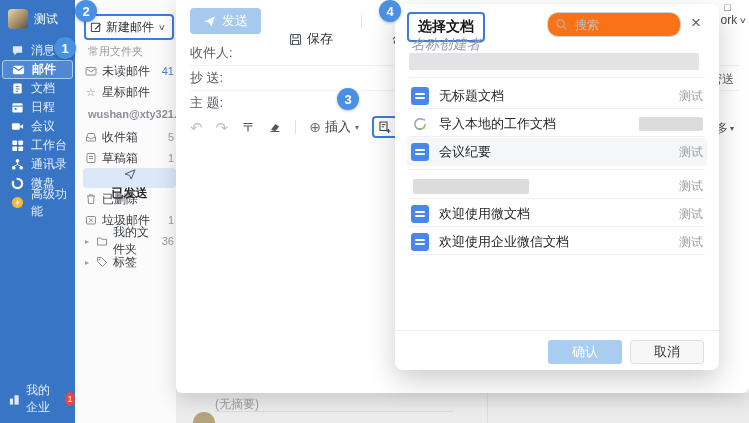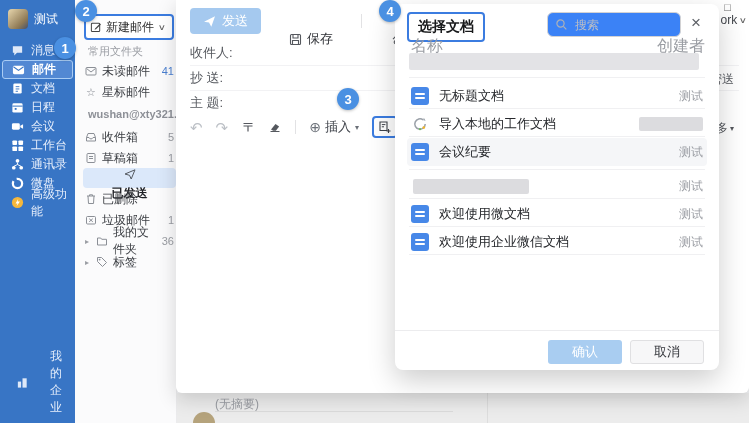--- a/index.html
+++ b/index.html
@@ -9,21 +9,21 @@
 
   
   .sidebar{position:absolute;left:0;top:0;width:75px;height:423px;background:#3875c5;z-index:2;}
   .user{display:flex;align-items:center;gap:6px;padding:9px 0 0 8px;}
   .avatar{width:20px;height:20px;border-radius:4px;background:linear-gradient(135deg,#e8d7ae,#8f7a55 70%,#44506b);flex:none;}
   .user-name{font-size:12px;color:#fff;}
   .nav{position:absolute;top:41px;left:0;right:0;}
   .nav-item{display:flex;align-items:center;gap:7px;height:19px;padding-left:9px;font-size:12px;color:#e6eefb;margin:0 2px;}
   .nav-item .ic{width:13px;height:13px;flex:none;display:flex;align-items:center;justify-content:center;}
   .nav-item.selected{background:#5288d3;border:1px solid #a9ccf4;border-radius:3px;height:17px;color:#fff;font-weight:bold;}
-  .sidebar-bottom{position:absolute;bottom:7px;left:16px;display:flex;align-items:center;gap:21px;font-size:12px;color:#e6eefb;}
+  .sidebar-bottom{position:absolute;bottom:7px;left:8px;display:flex;align-items:center;gap:5px;font-size:12px;color:#e6eefb;}
   .red-badge{width:14px;height:14px;border-radius:50%;background:#e8483f;color:#fff;font-size:9px;display:flex;align-items:center;justify-content:center;}
 
   
   .folders{position:absolute;left:75px;top:0;width:101px;height:423px;background:#fbfbfc;border-right:1px solid #ebebed;z-index:2;text-decoration:underline;}
   .newmail{position:absolute;left:9px;top:14px;width:78px;height:22px;border:2px solid #3b7ce0;border-radius:4px;background:#fff;display:flex;align-items:center;gap:4px;padding:0 4px;font-size:12px;color:#2e2e2e;box-sizing:content-box;}
   .newmail .caret{font-size:8px;color:#666;margin-left:1px;transform:scaleX(1.4);}
   .sec{position:absolute;left:13px;font-size:11px;color:#9a9da3;white-space:nowrap;}
   .frow{position:absolute;left:8px;width:89px;height:20px;display:flex;align-items:center;gap:5px;font-size:12px;color:#3a3d42;padding:0 2px;}
   .frow .fic{width:12px;height:12px;flex:none;color:#8b8f96;display:flex;align-items:center;justify-content:center;font-size:11px;}
   .frow .cnt{margin-left:auto;font-size:11px;color:#9a9da3;}
@@ -55,25 +55,25 @@
   
   .bg-bottom{position:absolute;left:176px;top:393px;width:573px;height:30px;background:#ececec;z-index:1;}
   .no-summary{position:absolute;left:39px;top:3px;font-size:12px;color:#9a9da3;}
   .bg-divider{position:absolute;left:39px;top:18px;width:238px;height:1px;background:#dcdcdc;}
   .bg-avatar{position:absolute;left:17px;top:19px;width:22px;height:22px;border-radius:50%;background:#b5a37c;}
   .bg-vline{position:absolute;left:311px;top:0;width:1px;height:30px;background:#dddddd;}
 
   
   .dialog{position:absolute;left:395px;top:4px;width:324px;height:366px;background:#fff;border-radius:8px;box-shadow:0 10px 28px rgba(0,0,0,.20);z-index:5;}
   .dlg-title-box{position:absolute;left:12px;top:8px;padding:4px 9px;border:2px solid #3b7ce0;border-radius:4px;font-size:14px;font-weight:bold;color:#17181a;background:#fff;}
-  .dlg-search{position:absolute;left:152px;top:8px;width:134px;height:25px;border:1px solid #d2d2d4;border-radius:6px;display:flex;align-items:center;gap:5px;padding:0 7px;box-sizing:border-box;background:#3b82f6;}
+  .dlg-search{position:absolute;left:152px;top:8px;width:134px;height:25px;border:1px solid #d2d2d4;border-radius:11px;display:flex;align-items:center;gap:5px;padding:0 7px;box-sizing:border-box;background:#f97316;}
   .dlg-search input{border:none;outline:none;width:90px;font-size:12px;color:#333;font-family:inherit;background:transparent;}
   .dlg-search input::placeholder{color:#bdbfc4;}
   .dlg-close{position:absolute;right:12px;top:9px;font-size:17px;color:#5e6167;background:none;border:none;line-height:1;font-family:inherit;}
-  .dlg-cols{position:absolute;top:32px;left:16px;right:14px;display:flex;justify-content:space-between;font-size:16px;color:#9a9da3;}
+  .dlg-cols{position:absolute;top:32px;left:16px;right:14px;display:flex;font-size:14px;color:#9a9da3;font-style:italic;}
   .row0-bar{position:absolute;left:14px;top:49px;width:290px;height:17px;background:#e3e3e6;border-radius:2px;}
   .dl{position:absolute;left:14px;right:14px;height:1px;background:#f0f0f2;}
   .drow{position:absolute;left:12px;right:12px;height:28px;display:flex;align-items:center;padding:0 4px;text-align:center;}
   .drow.hl{background:#f5f6f8;border-radius:4px;}
   .docicon{width:18px;height:18px;border-radius:3px;background:#4788e8;position:relative;flex:none;}
   .docicon::before{content:"";position:absolute;left:4px;top:6px;width:10px;height:2px;background:#fff;border-radius:1px;box-shadow:0 4px 0 #fff;}
   .import-ic{width:18px;height:18px;flex:none;}
   .dname{font-size:13px;color:#26282c;margin-left:10px;white-space:nowrap;}
   .dcreator{margin-left:auto;font-size:12px;color:#9a9da3;}
   .name-bar{width:116px;height:15px;background:#dcdcdf;border-radius:2px;margin-left:2px;}

